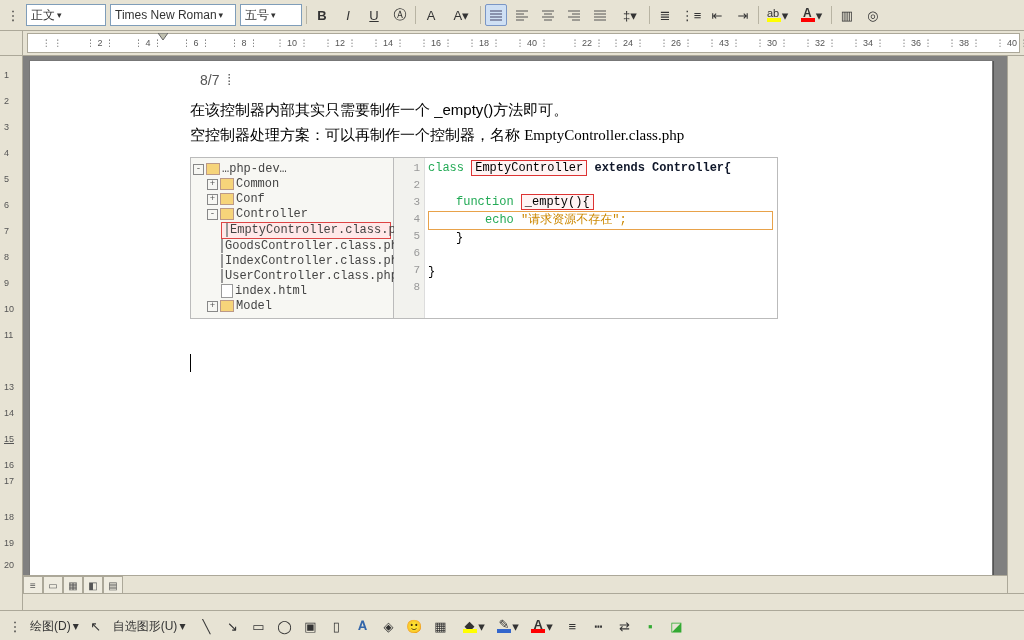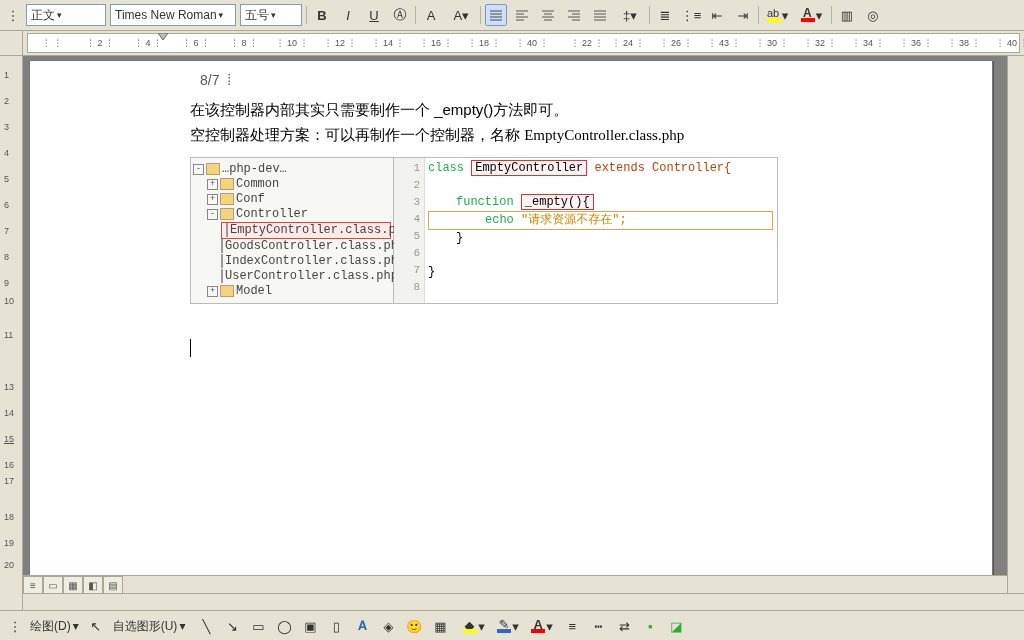--- a/index.html
+++ b/index.html
@@ -31,21 +31,21 @@
   .ide-shot{display:flex;border:1px solid #bbb;width:586px;margin-top:8px;font-family:"Consolas","Courier New",monospace;font-size:12px;}
   .ide-tree{width:198px;background:#f7f7f3;border-right:1px solid #bbb;padding:4px 2px;color:#444;}
   .ide-tree .row{display:flex;align-items:center;gap:2px;height:15px;white-space:nowrap;}
   .fold{width:9px;height:9px;border:1px solid #888;font-size:9px;line-height:8px;text-align:center;color:#555;}
   .folder{width:12px;height:10px;background:#f6d47a;border:1px solid #b98;}
   .file{width:10px;height:12px;background:#fff;border:1px solid #999;}
   .ide-tree .hl{background:#ffe9e9;border:1px solid #d44;padding:0 4px;}
   .ide-code{flex:1;background:#fff;position:relative;}
   .gut{position:absolute;left:0;top:0;bottom:0;width:26px;background:#f2f2ee;border-right:1px solid #ddd;color:#999;font-size:11px;text-align:right;padding:2px 4px 0 0;line-height:17px;}
   .code{margin-left:30px;padding:2px 4px;font-size:12px;line-height:17px;}
-  .kw{color:#2a5;}  .cls{color:#c2410c;} .str{color:#c80;}
+  .kw{color:#2a5;}  .cls{color:#0f172a;font-weight:bold;} .str{color:#c80;}
   .box-red{border:1.5px solid #d33;padding:0 3px;background:#fff3f3;}
   .box-or{border:1.5px solid #e8a24a;padding:0 3px;}
   .caret{display:inline-block;width:1px;height:18px;background:#000;vertical-align:middle;}
   .scroll-v{position:absolute;right:0;top:0;bottom:0;width:16px;background:#e7e3d4;border-left:1px solid #aca899;}
   .scroll-h{position:absolute;left:0;right:0;bottom:0;height:16px;background:#e7e3d4;border-top:1px solid #aca899;}
   
   .viewbar{position:absolute;left:0;bottom:16px;height:18px;display:flex;align-items:center;background:#e7e3d4;border-top:1px solid #aca899;width:100%;}
   .viewbar .vb{width:18px;height:16px;border:1px solid #aca899;background:#efece0;display:flex;align-items:center;justify-content:center;font-size:10px;color:#555;}
   
   .drawbar{display:flex;align-items:center;gap:4px;height:26px;padding:2px 6px;background:#e7e3d4;border-top:1px solid #aca899;font-size:12px;color:#333;}
@@ -185,21 +185,21 @@
   <div class="vruler" id="vruler">
       <div class="vt" style="top: 14px;">1</div>
       <div class="vt" style="top: 40px;">2</div>
       <div class="vt" style="top: 66px;">3</div>
       <div class="vt" style="top: 92px;">4</div>
       <div class="vt" style="top: 118px;">5</div>
       <div class="vt" style="top: 144px;">6</div>
       <div class="vt" style="top: 170px;">7</div>
       <div class="vt" style="top: 196px;">8</div>
       <div class="vt" style="top: 222px;">9</div>
-      <div class="vt" style="top: 240px; text-align: center;">10</div>
+      <div class="vt" style="top: 248px; text-align: center;">10</div>
       <div class="vt" style="top: 274px;">11</div>
       <div class="vt" style="top: 300px; margin-left: 32px;">12</div>
       <div class="vt" style="top: 326px;">13</div>
       <div class="vt" style="top: 352px;">14</div>
       <div class="vt" style="top: 378px; text-decoration: underline;">15</div>
       <div class="vt" style="top: 404px;">16</div>
       <div class="vt" style="top: 420px;">17</div>
       <div class="vt" style="top: 456px;">18</div>
       <div class="vt" style="top: 482px;">19</div>
       <div class="vt" style="top: 504px;">20</div>
@@ -250,20 +250,24 @@
                 <span class="file"></span>
                 <span>GoodsController.class.php</span>
               </div>
             <div class="row" style="padding-left:28px">
                 <span class="file"></span>
                 <span>IndexController.class.php</span>
               </div>
             <div class="row" style="padding-left:28px">
                 <span class="file"></span>
                 <span>UserController.class.php</span>
+              </div>
+            <div class="row" style="padding-left:28px">
+                <span class="file"></span>
+                <span>index.html</span>
               </div>
             <div class="row" style="padding-left:14px">
                 <span class="fold">+</span>
                 <span class="folder"></span>
                 <span>Model</span>
               </div>
           </div>
 
           <div class="ide-code">
             <div class="gut" id="gutter">

